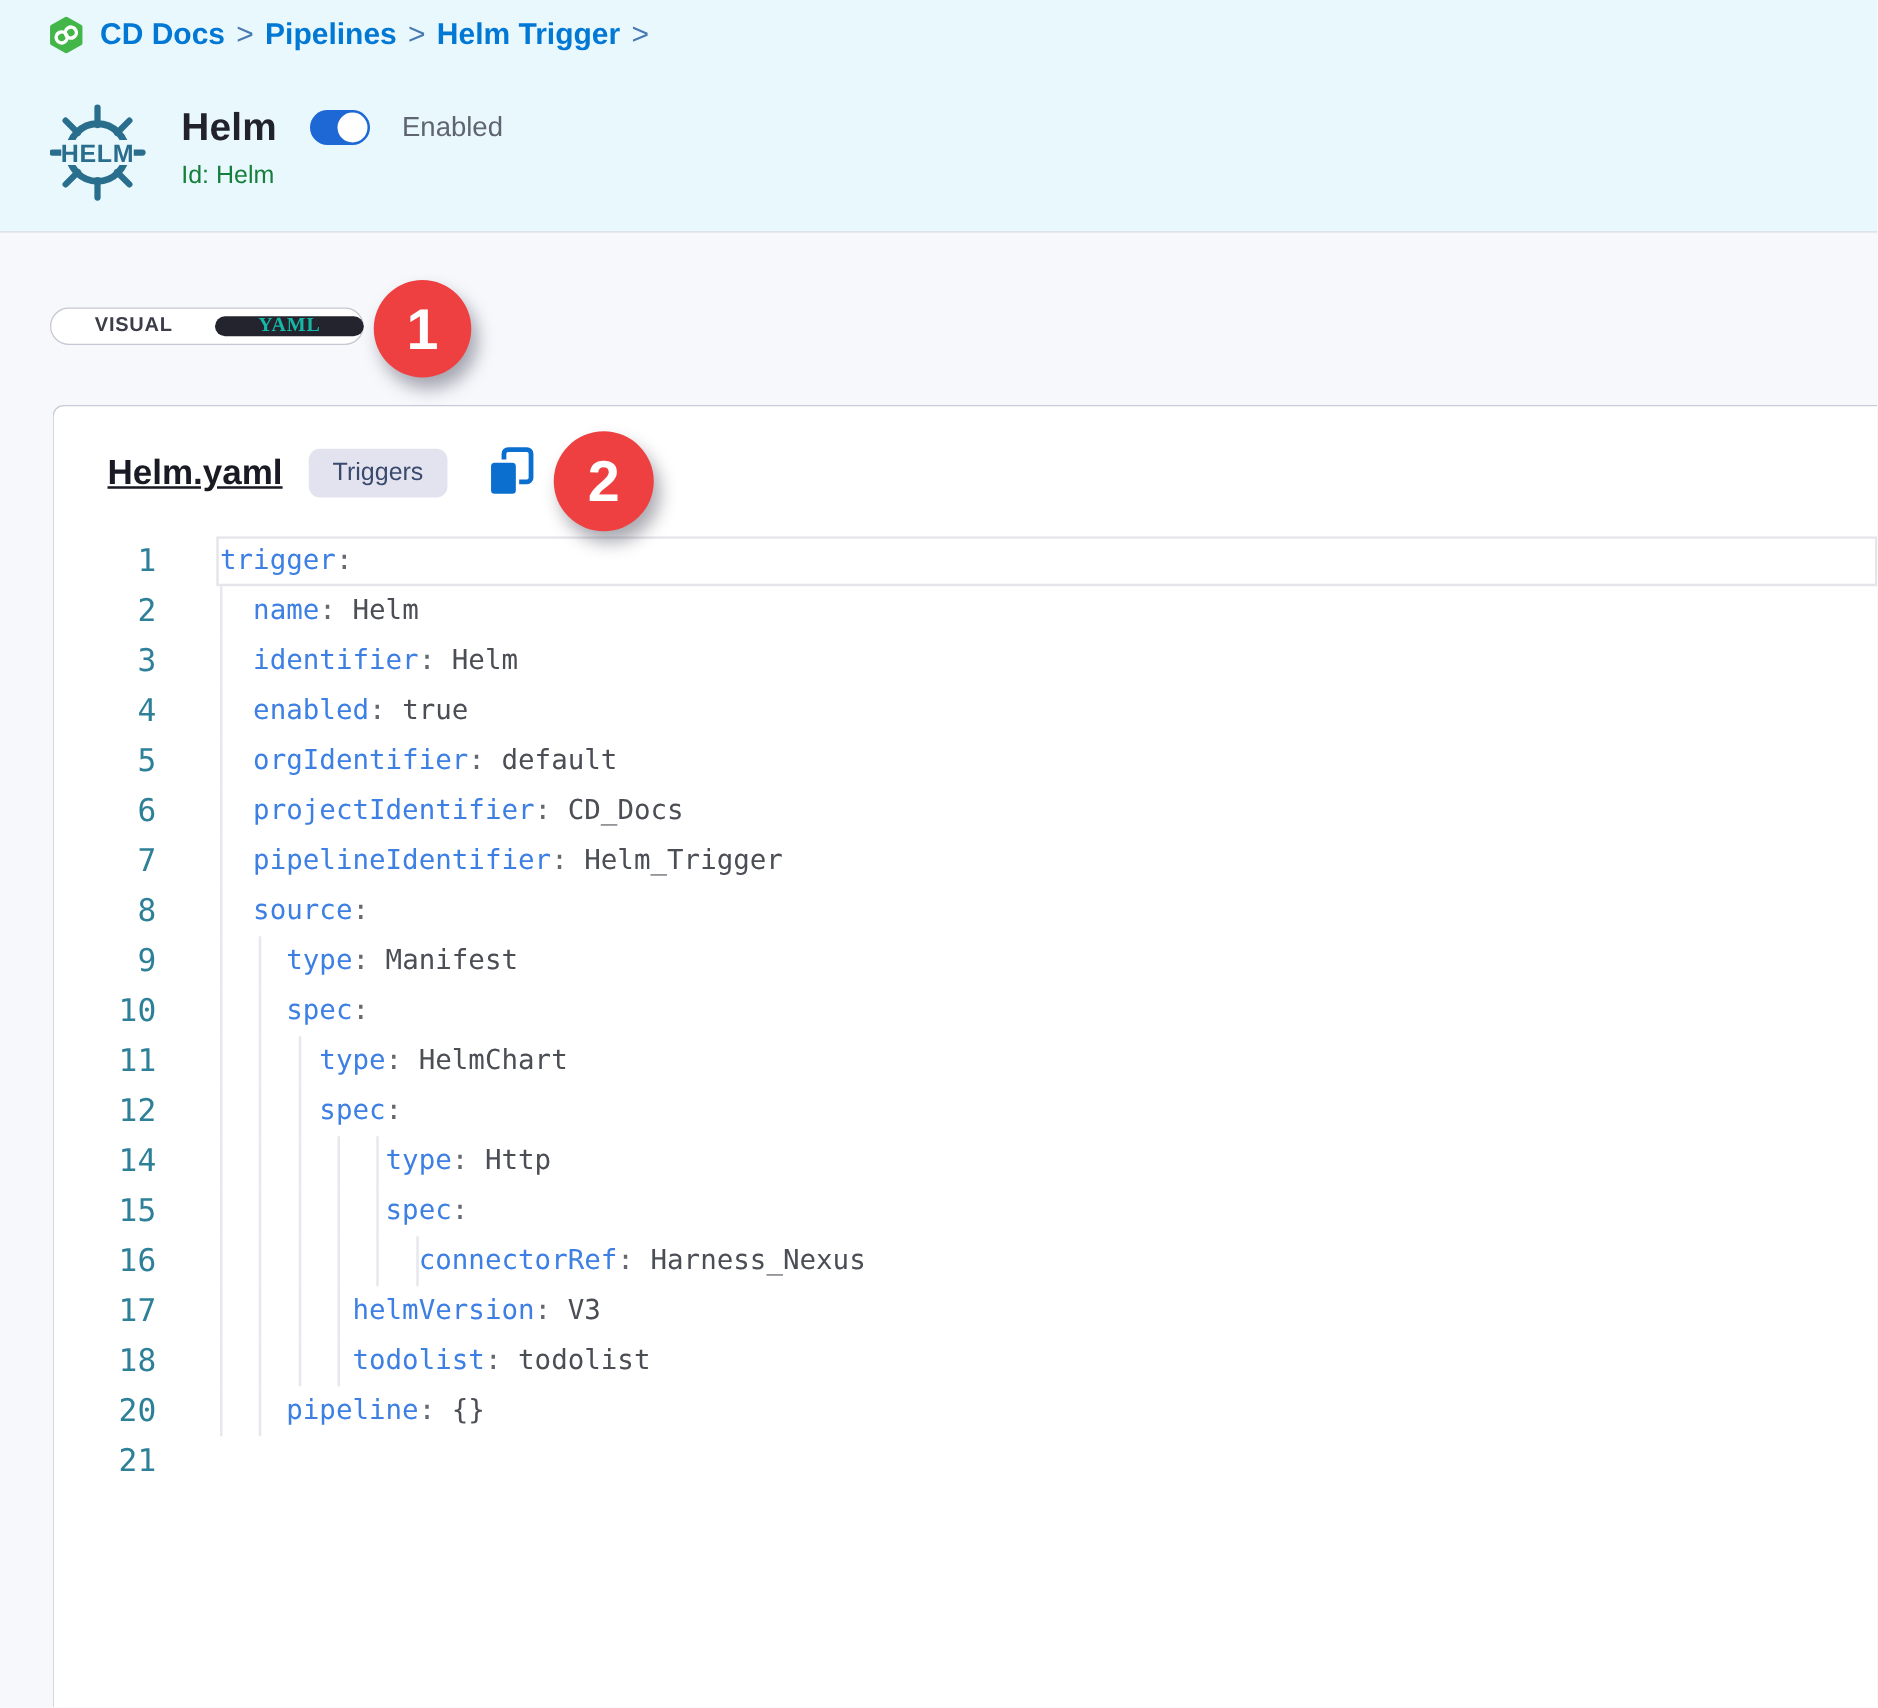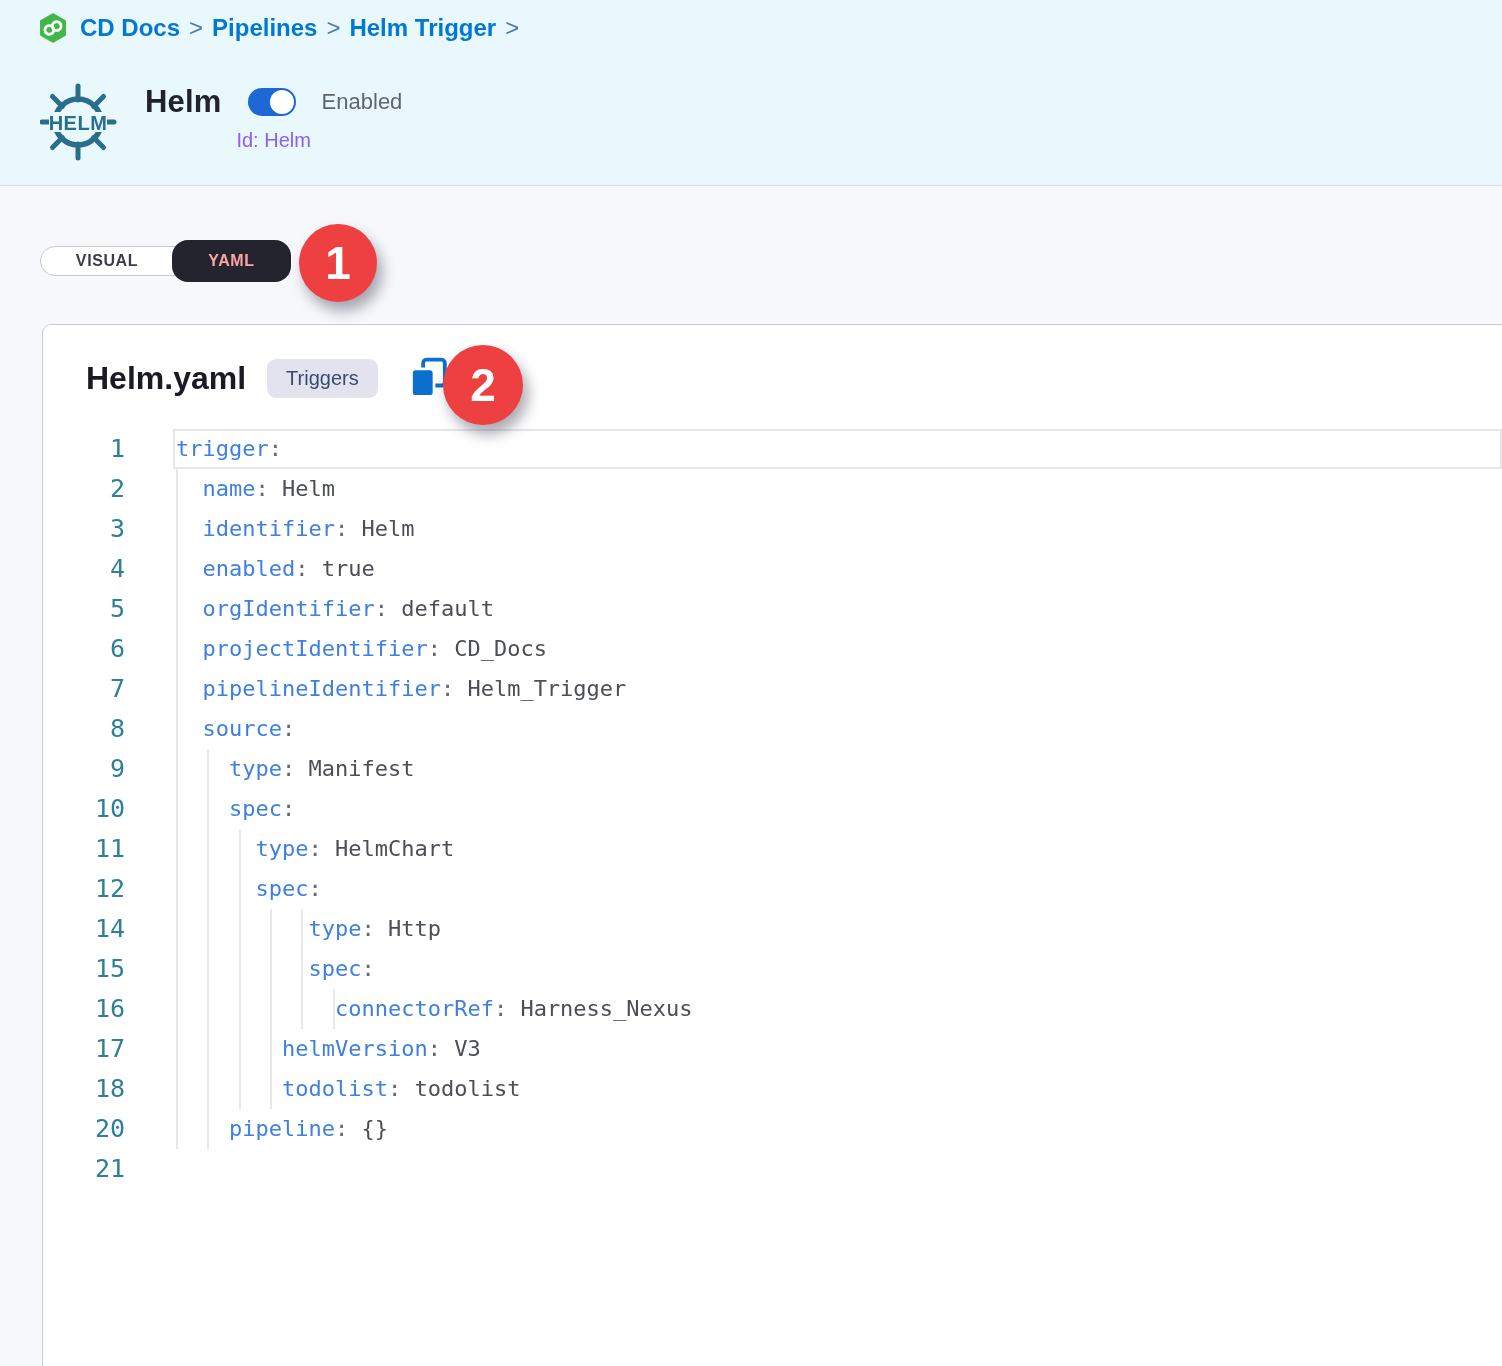--- a/index.html
+++ b/index.html
@@ -15,46 +15,46 @@
   .breadcrumb .sep { color:#487ab1; font-weight:400; }
   .cd-icon { width:30px; height:30px; display:block; margin-right:3px; }
 
   .title-row { position:absolute; top:82px; left:40px; display:flex; gap:27px; }
   .helm-logo { width:78px; height:86px; }
   .title-line { display:flex; align-items:center; gap:26px; margin-top:2px; }
   .page-title { font-size:31px; font-weight:700; color:#22222d; letter-spacing:0.2px; }
   .switch { position:relative; width:48px; height:28px; border-radius:14px; background:#1e68d6; cursor:pointer; }
   .switch .knob { position:absolute; top:2px; right:2px; width:24px; height:24px; border-radius:50%; background:#fff; }
   .toggle-label { font-size:22px; color:#606470; }
-  .id-line { margin-top:9px; font-size:20px; color:#8b5cf6;text-align:center; }
+  .id-line { margin-top:9px; font-size:20px; color:#15803d; }
 
   
   .mode-toggle { position:absolute; top:246px; left:40px; width:251px; height:30px;
                  background:#ffffff; border:1px solid #c6c7d2; border-radius:16px;
                  display:flex; align-items:center; }
   .mode-visual { flex:1; text-align:center; font-size:16px; font-weight:700;
                  color:#3c3d49; letter-spacing:0.6px; cursor:pointer; }
-  .mode-yaml { width:119px; height:42px; margin:-2px -1px; border-radius:16px; background:#24242e;
-               color:#fca5a5; font-size:16px; font-weight:700; letter-spacing:0.6px;
-               display:flex; align-items:center; justify-content:center; cursor:pointer; }
+  .mode-yaml { width:119px; height:16px; margin:-2px -1px; border-radius:16px; background:#24242e;
+               color:#14b8a6; font-size:16px; font-weight:700; letter-spacing:0.6px;
+               display:flex; align-items:center; justify-content:center; cursor:pointer;font-family:Liberation Serif, serif; }
 
   
   .anno { position:absolute; border-radius:50%; background:#ee4040; color:#fff;
           display:flex; align-items:center; justify-content:center;
           font-size:46px; font-weight:700; z-index:30;
           box-shadow:5px 9px 14px rgba(40,40,60,0.40); }
   .anno-1 { left:299px; top:224px; width:78px; height:78px; }
   .anno-2 { left:443px; top:345px; width:80px; height:80px; }
 
   
   .panel { position:absolute; left:42px; top:324px; width:1460px; height:1042px;
            background:#ffffff; border:1px solid #c9cad8; border-right:none; border-bottom:none;
            border-top-left-radius:9px; }
   .panel-header { display:flex; align-items:center; gap:21px; padding:31px 0 0 43px; }
-  .file-name { font-size:32px; font-weight:700; color:#191a23; }
+  .file-name { font-size:28px; font-weight:700; color:#191a23;text-decoration:underline; }
   .badge { background:#e3e3ef; color:#3a4a6d; font-size:20px; font-weight:500;
            padding:8px 19px; border-radius:9px; }
   .copy-btn { width:40px; height:44px; margin-left:10px; cursor:pointer; background:none; border:none; }
 
   
   .editor { position:absolute; top:104px; left:0; right:0; bottom:0; overflow:hidden;
             font-family:"DejaVu Sans Mono", monospace; }
   .ed-row { display:flex; height:40px; }
   .gutter { width:130px; flex:0 0 130px; text-align:right; padding-right:48px;
             font-size:25px; line-height:40px; color:#2e8098; }

